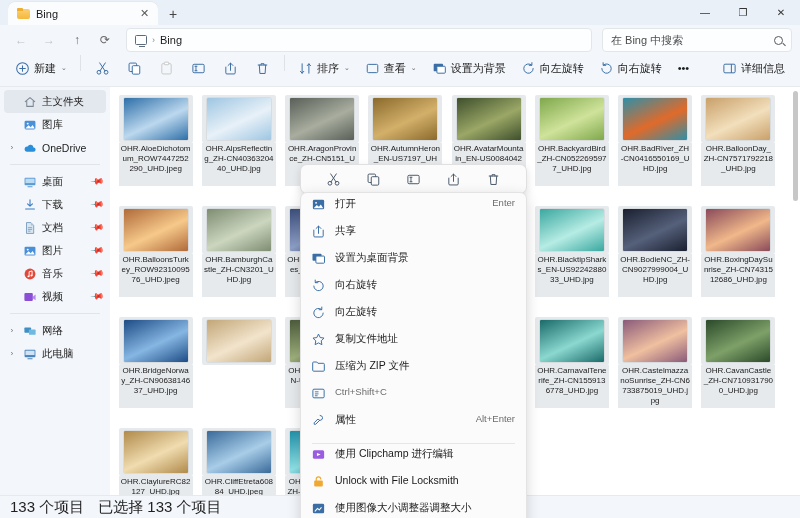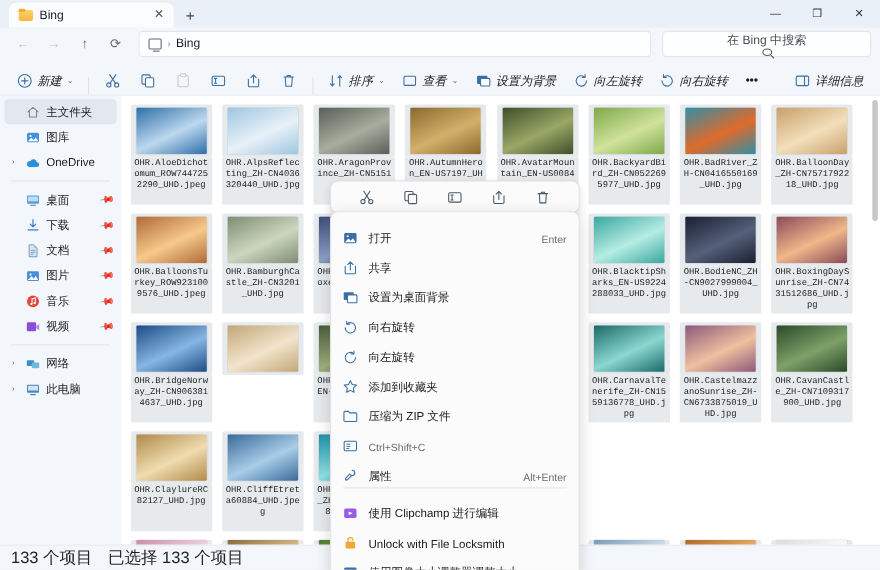--- a/index.html
+++ b/index.html
@@ -95,41 +95,40 @@
   }
   .crumb-icon::after {
     content: ""; position: absolute; left: 3px; bottom: -3px;
     width: 6px; height: 1.2px; background: #5b6b7b;
   }
   .searchbox {
     width: 190px; height: 24px;
     background: #fdfeff;
     border: 1px solid #e2e6ea; border-radius: 4px;
     display: flex; align-items: center; justify-content: space-between;
-    padding: 0 8px; font-size: 11px; color: #4d4d4d; flex-direction: column;
+    padding: 0 8px; font-size: 11px; color: #4d4d4d;
   }
   .mag {
     width: 9px; height: 9px; border: 1.3px solid #5a5a5a;
     border-radius: 50%; position: relative;
   }
   .mag::after {
     content: ""; position: absolute; right: -3.5px; bottom: -2px;
     width: 4px; height: 1.3px; background: #5a5a5a;
     transform: rotate(45deg);
   }
 
   
   .commandbar {
     height: 32px; min-height: 32px;
     background: #f3f6fa;
     border-bottom: 1px solid #e6eaee;
-    display: flex; align-items: flex-end;
+    display: flex; align-items: flex-start;
     padding: 0 8px; gap: 1px;
     position: relative;
-    font-style: italic;
   }
   .cmd {
     height: 26px; border-radius: 4px;
     display: flex; align-items: center; gap: 4px;
     padding: 0 7px; font-size: 11px; color: #1c1c1c;
     white-space: nowrap;
   }
   .cmd.icononly { padding: 0 8px; }
   .cmd.dim { color: #bcbcbc; }
   .cmd .chev { font-size: 7px; color: #6a6a6a; margin-left: 1px; }
@@ -171,22 +170,21 @@
   
   .content {
     flex: 1; position: relative;
     background: #ffffff;
     overflow: hidden;
   }
   .grid {
     display: grid;
     grid-template-columns: repeat(8, 1fr);
     padding: 4px 20px 0 4px;
-    row-gap: 4px;
-    font-family: Liberation Mono, monospace;
+    row-gap: 16px;
   }
   .cell {
     height: 95px;
     display: flex; flex-direction: column; align-items: center;
     padding-top: 4px;
   }
   .cell.sel .thumbwrap, .cell.sel .fname { background: #e7eaed; }
   .thumbwrap {
     width: 74px; display:flex; align-items:center; justify-content:center;
     height: 48px; border-radius: 2px;
@@ -240,21 +238,21 @@
     position: absolute;
     left: 300px; top: 105px; width: 227px;
     background: #fbfbfb;
     border: 1px solid #e3e3e3; border-radius: 7px;
     box-shadow: 0 4px 14px rgba(0,0,0,0.16);
     padding: 4px 3px;
     z-index: 50;
   }
   .mrow {
     height: 27px; border-radius: 4px;
-    display: flex; align-items: flex-end;
+    display: flex; align-items: flex-start;
     padding: 0 8px 0 7px; gap: 9px;
     font-size: 10.5px; color: #1a1a1a;
   }
   .mrow .mlabel { flex: 1; white-space: nowrap; }
   .mrow .maccel { font-size: 9.5px; color: #6c6c6c; }
   .mrow .mico { width: 15px; height: 15px; flex: 0 0 15px; display:block; }
   .msep { height: 1px; background: #e6e6e6; margin: 3px 8px; }
 </style>
 </head>
 <body>
@@ -818,21 +816,21 @@
             <path d="M13 8.6a5 5 0 1 1-1.8-3.9" fill="none" stroke="#3b6ea5" stroke-width="1.05" stroke-linecap="round"></path>
             <path d="M11.5 2.2v2.8H8.7" fill="none" stroke="#3b6ea5" stroke-width="1.05" stroke-linecap="round" stroke-linejoin="round"></path>
           </svg>
           <span class="mlabel">向左旋转</span>
           <span class="maccel"></span>
         </div>
         <div class="mrow">
           <svg class="mico" viewBox="0 0 16 16">
             <path d="m8 2.2 1.8 3.7 4.1.6-3 2.9.7 4.1L8 11.6l-3.6 1.9.7-4.1-3-2.9 4.1-.6z" fill="none" stroke="#3b6ea5" stroke-width="1.05" stroke-linejoin="round"></path>
           </svg>
-          <span class="mlabel">添加到收藏夹</span>
+          <span class="mlabel">复制文件地址</span>
           <span class="maccel"></span>
         </div>
         <div class="mrow">
           <svg class="mico" viewBox="0 0 16 16">
             <path d="M1.8 4.2a1 1 0 0 1 1-1h3.4l1.2 1.4h5.8a1 1 0 0 1 1 1v6.4a1 1 0 0 1-1 1H2.8a1 1 0 0 1-1-1z" fill="none" stroke="#3b6ea5" stroke-width="1.05" stroke-linejoin="round"></path>
           </svg>
           <span class="mlabel">压缩为 ZIP 文件</span>
           <span class="maccel"></span>
         </div>
         <div class="mrow">

